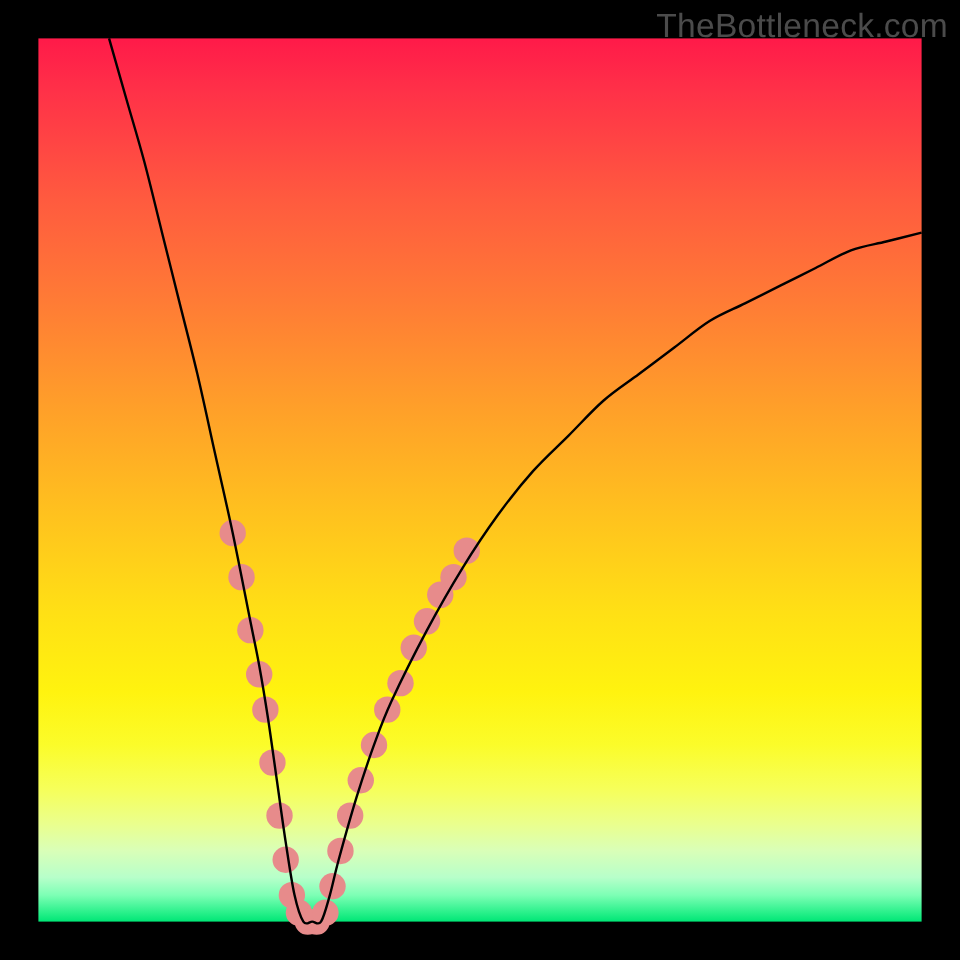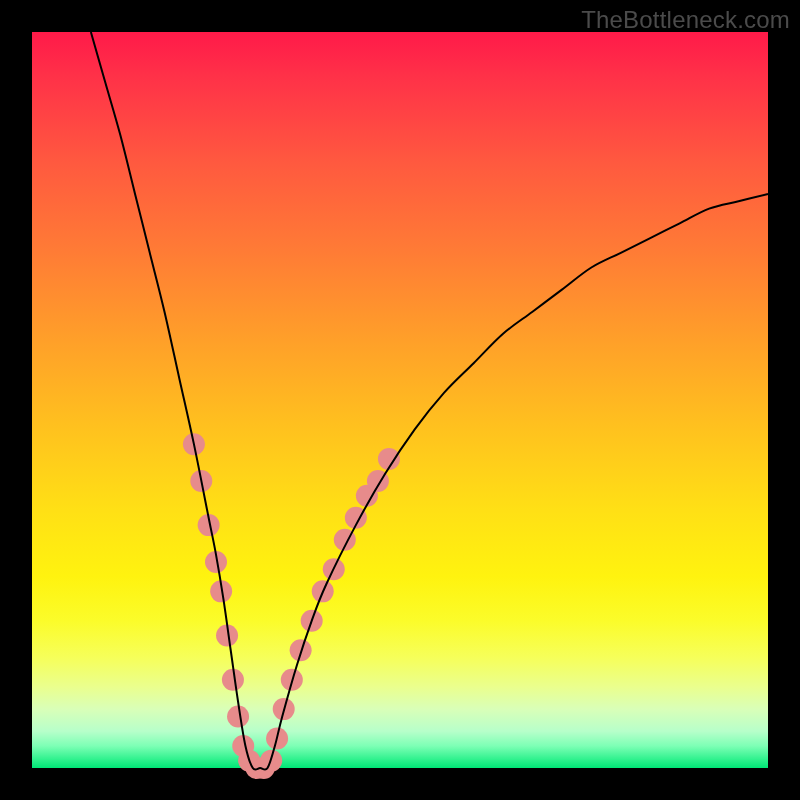--- a/index.html
+++ b/index.html
@@ -44,21 +44,21 @@
       #7dffb5 97%,
       #28f08a 99%,
       #00e676 100%
     );
   }
   .watermark {
     position: absolute;
     top: 6px;
     right: 10px;
     color: #4b4b4b;
-    font-size: 24px;
+    font-size: 28px;
     letter-spacing: 0.2px;
     font-weight: 400;
   }
   svg.curve {
     position: absolute;
     left: 0;
     top: 0;
     width: 736px;
     height: 736px;
     overflow: visible;

